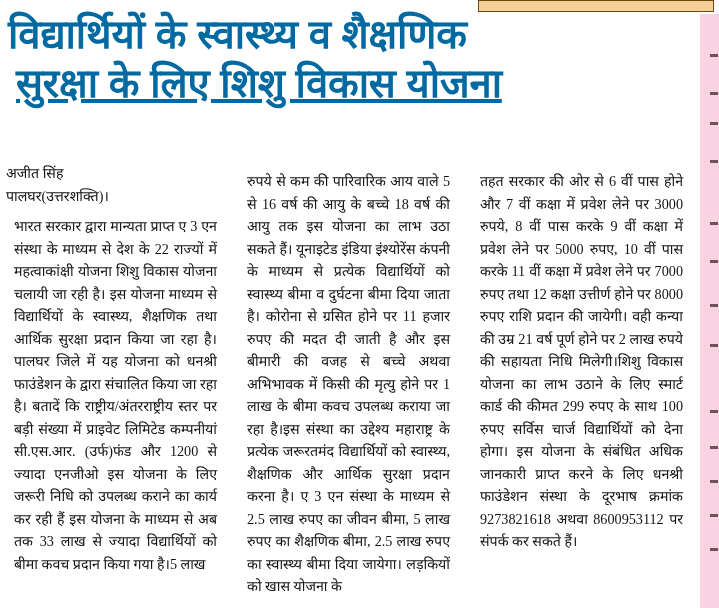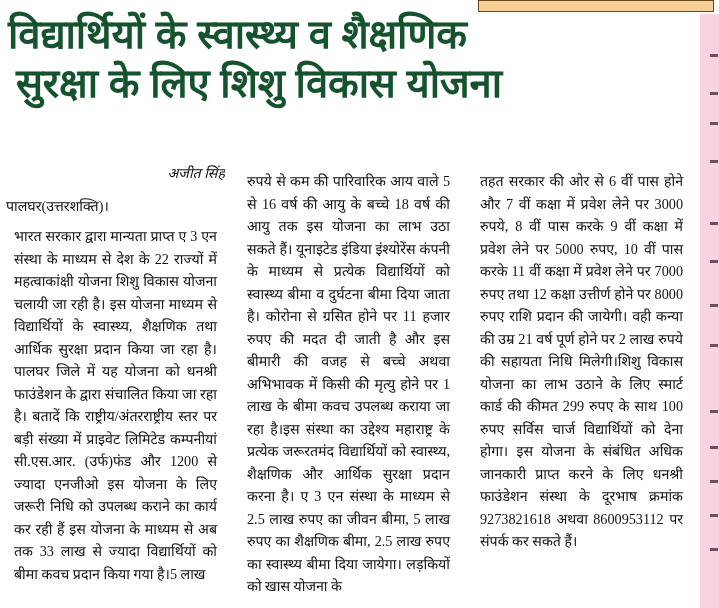--- a/index.html
+++ b/index.html
@@ -46,30 +46,30 @@
     background: #3a2a2a;
     opacity: .75;
   }
 
   
   #headline {
     position: absolute;
     top: 10px;
     left: 8px;
     width: 700px;
-    color: #14532d;
+    color: #0369a1;
     font-family: "Liberation Sans", "DejaVu Sans", sans-serif;
     font-weight: bold;
     font-size: 40px;
     line-height: 1.22;
     letter-spacing: -0.2px;
     white-space: nowrap;
   }
   #headline .hl-line { display: block; }
-  #headline .hl-line.l2 { padding-left: 8px; }
+  #headline .hl-line.l2 { padding-left: 8px; text-decoration: underline; }
 
   
   #columns {
     position: absolute;
     top: 162px;
     left: 6px;
     width: 690px;
     height: 444px;
     display: flex;
     gap: 14px;
@@ -83,32 +83,30 @@
     -webkit-hyphens: none;
     hyphens: none;
     overflow: hidden;
   }
   .column p {
     margin: 8px;
     text-align: justify;
   }
   .byline-name {
     display: block;
-    text-align: right;
+    text-align: left;
     font-size: 14.2px;
     line-height: 1.585;
-    font-style: italic;
   }
   .dateline-line {
     display: block;
     text-align: justify;
     text-align-last: justify;
     font-size: 14.2px;
     line-height: 1.585;
-    margin-top: 10px;
   }
   
   .justify-all {
     text-align: justify;
     text-align-last: left;
   }
 </style>
 </head>
 <body>
 

